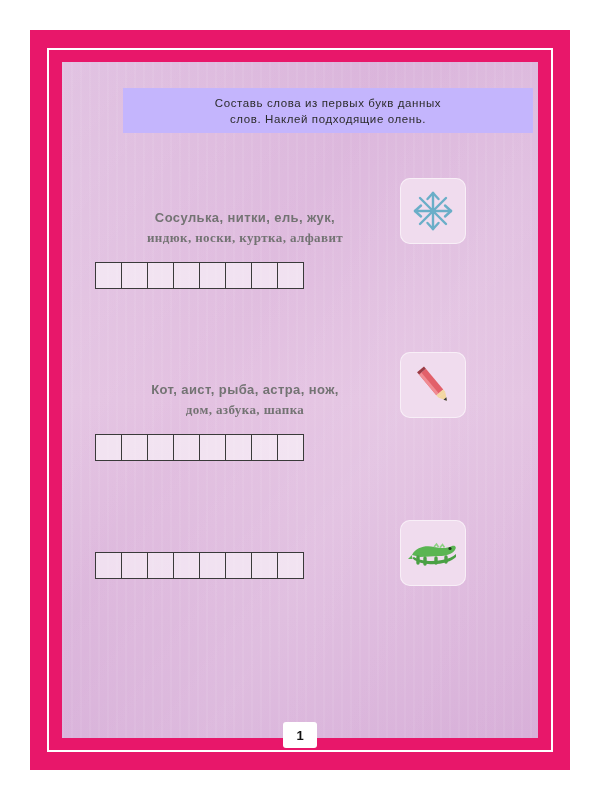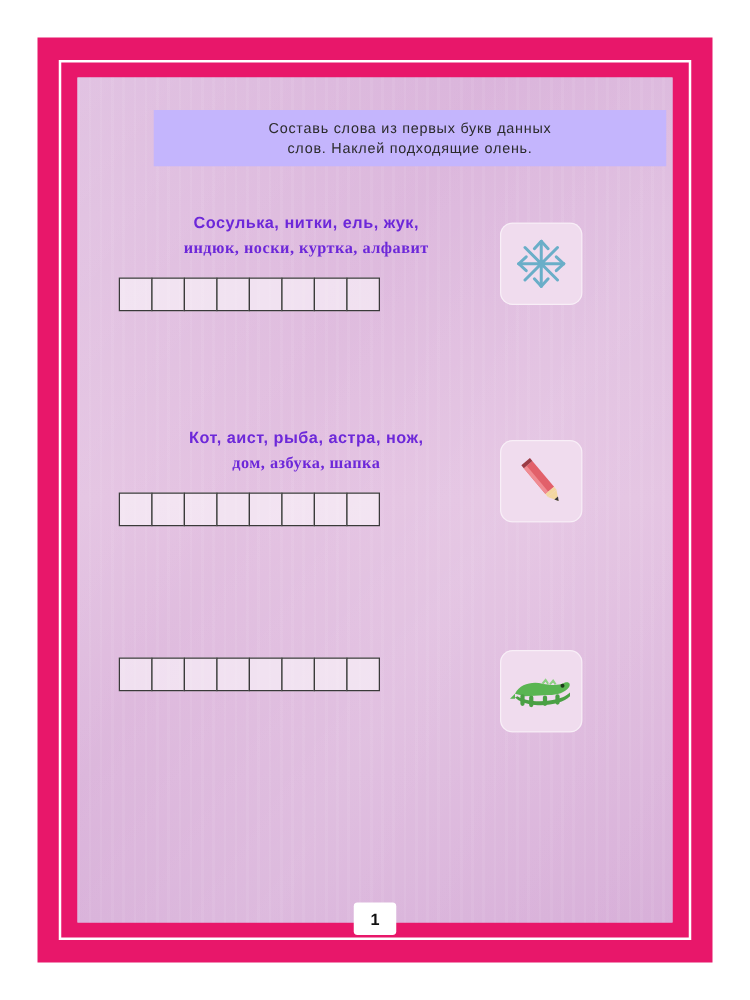--- a/index.html
+++ b/index.html
@@ -68,25 +68,26 @@
     line-height: 16px;
     white-space: nowrap;
   }
 
   .task {
     position: absolute;
     z-index: 3;
   }
   .task-words {
     text-align: center;
-    color: #6d28d9;
+    color: #737373;
     font-weight: bold;
     font-size: 13px;
     line-height: 20px;
     letter-spacing: 0.4px;
+    margin-top: 40px;
   }
   .task-words .w2 { display: block; font-family: Liberation Serif, serif; }
 
   .boxes {
     display: flex;
     margin-top: 14px;
   }
   .boxes .cell {
     width: 27px; height: 27px;
     border: 1px solid #3a3a3a;

